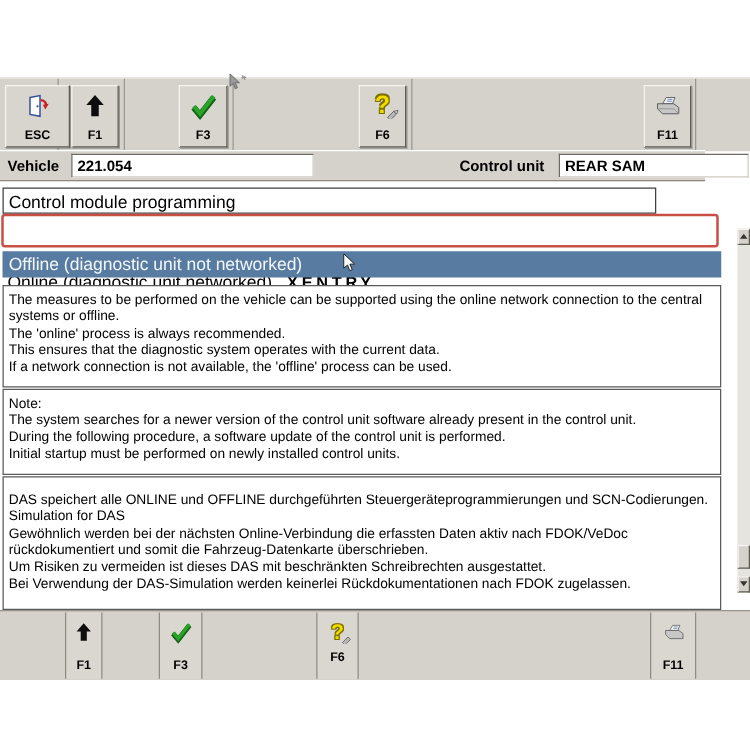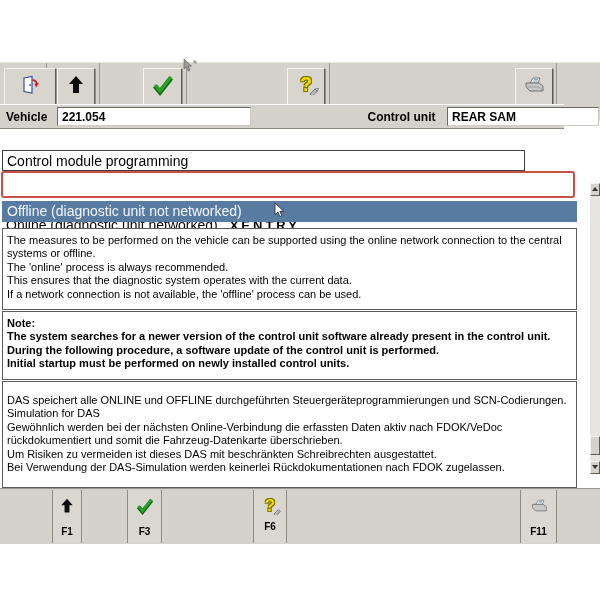--- a/index.html
+++ b/index.html
@@ -20,21 +20,21 @@
          box-sizing:border-box;padding:5px 0 3px 0;cursor:pointer;}
   .btn3d .lbl{font-size:10px;font-weight:bold;line-height:10px;}
 
   .flatcell{position:absolute;top:1px;height:53px;background:#dad7d1;
             border-left:1px solid #8f8b82;border-right:1px solid #8f8b82;
             display:flex;flex-direction:column;align-items:center;justify-content:flex-start;
             box-sizing:border-box;padding-top:7px;cursor:pointer;}
   .flatcell .lbl{font-size:10px;font-weight:bold;margin-top:7px;}
 
   
-  .vehicle-bar{position:absolute;left:0;top:104px;width:564px;height:25px;background:#d5d2cb;
+  .vehicle-bar{position:absolute;left:0;top:120px;width:564px;height:25px;background:#d5d2cb;
                border-top:1px solid #ffffff;border-bottom:1px solid #8f8b82;box-sizing:border-box;}
   .vb-label{position:absolute;top:5px;font-size:12px;font-weight:bold;}
   .vb-field{position:absolute;top:2px;height:19px;background:#ffffff;
             border:1px solid;border-color:#6e6a62 #cfccc5 #cfccc5 #6e6a62;
             font-size:12px;font-weight:bold;box-sizing:border-box;padding:2px 0 0 4px;}
 
   
   .heading-box{position:absolute;left:2px;top:150px;width:523px;height:21px;background:#fff;
                border:1px solid #3f3f3f;box-sizing:border-box;font-size:14px;padding:2px 0 0 4px;}
   .online-row{position:absolute;left:3px;top:172px;width:570px;height:26px;background:#fff;
@@ -43,21 +43,21 @@
   .xentry-sub{position:absolute;left:32px;top:12px;font-size:7.5px;font-weight:bold;letter-spacing:0;color:#cc2222;}
   .annotation{position:absolute;left:1px;top:171px;width:574px;height:27px;
               border:2px solid #c94f44;border-radius:3px;box-sizing:border-box;pointer-events:none;z-index:6;}
   .offline-row{position:absolute;left:2px;top:201px;width:575px;height:21px;background:#587ca1;
                color:#f4f7fa;font-size:14px;box-sizing:border-box;padding:2px 0 0 5px;cursor:pointer;}
 
   
   .panel{position:absolute;left:2px;width:575px;background:#fff;border:1px solid #5a5a5a;
          box-sizing:border-box;font-size:11px;line-height:13.4px;padding:5px 4px 0 4px;overflow:hidden;}
   .panel-a{top:228px;height:82px;}
-  .panel-b{top:311px;height:69px;font-weight:bold;}
+  .panel-b{top:311px;height:69px;font-weight:normal;}
   .panel-c{top:381px;height:107px;padding-top:12px;}
   .nw{white-space:nowrap;}
 
   
   .scrollbar{position:absolute;left:590px;top:183px;width:10px;height:291px;background:#e6e4df;}
   .sb-btn{position:absolute;left:0;width:10px;height:13px;background:#d5d2cb;
           border:1px solid;border-color:#f5f3ef #5f5c55 #5f5c55 #f5f3ef;box-sizing:border-box;cursor:pointer;}
   .sb-up{top:0;} .sb-down{bottom:0;}
   .sb-thumb{position:absolute;left:0;top:253px;width:10px;height:19px;background:#d5d2cb;
           border:1px solid;border-color:#f5f3ef #5f5c55 #5f5c55 #f5f3ef;box-sizing:border-box;cursor:grab;}

